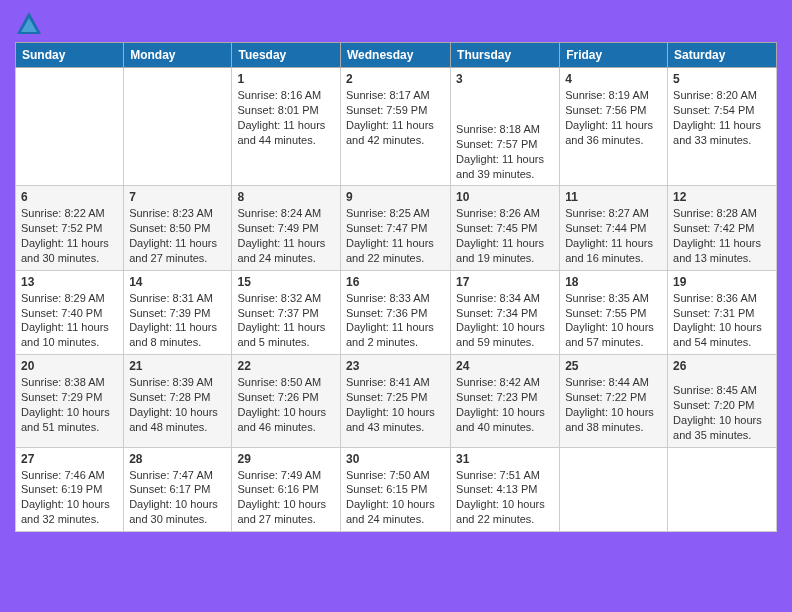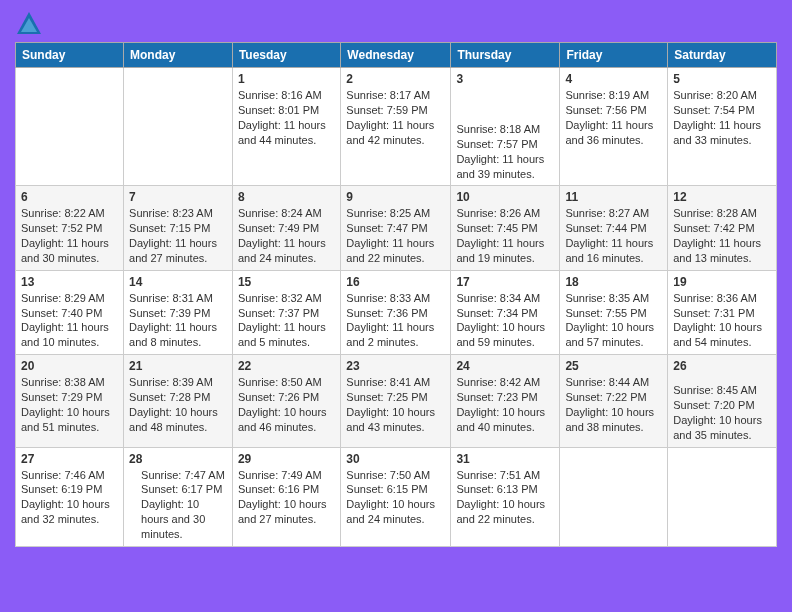--- a/index.html
+++ b/index.html
@@ -177,21 +177,21 @@
         <tr class="row-even">
           <td>
             <span class="day-number">6</span>
             <div class="day-info" style="white-space: pre-line;">Sunrise: 8:22 AM
 Sunset: 7:52 PM
 Daylight: 11 hours and 30 minutes.</div>
           </td>
           <td>
             <span class="day-number">7</span>
             <div class="day-info" style="white-space: pre-line;">Sunrise: 8:23 AM
-Sunset: 7:15 PM
+Sunset: 8:50 PM
 Daylight: 11 hours and 27 minutes.</div>
           </td>
           <td>
             <span class="day-number">8</span>
             <div class="day-info" style="white-space: pre-line;">Sunrise: 8:24 AM
 Sunset: 7:49 PM
 Daylight: 11 hours and 24 minutes.</div>
           </td>
           <td>
             <span class="day-number">9</span>
@@ -308,40 +308,40 @@
         </tr>
         <tr class="row-odd">
           <td>
             <span class="day-number">27</span>
             <div class="day-info" style="white-space: pre-line;">Sunrise: 7:46 AM
 Sunset: 6:19 PM
 Daylight: 10 hours and 32 minutes.</div>
           </td>
           <td>
             <span class="day-number">28</span>
-            <div class="day-info" style="white-space: pre-line; margin-left: 12px;">Sunrise: 7:47 AM
+            <div class="day-info" style="white-space: pre-line;">Sunrise: 7:47 AM
 Sunset: 6:17 PM
 Daylight: 10 hours and 30 minutes.</div>
           </td>
           <td>
             <span class="day-number">29</span>
             <div class="day-info" style="white-space: pre-line;">Sunrise: 7:49 AM
 Sunset: 6:16 PM
 Daylight: 10 hours and 27 minutes.</div>
           </td>
           <td>
             <span class="day-number">30</span>
             <div class="day-info" style="white-space: pre-line;">Sunrise: 7:50 AM
 Sunset: 6:15 PM
 Daylight: 10 hours and 24 minutes.</div>
           </td>
           <td>
             <span class="day-number">31</span>
             <div class="day-info" style="white-space: pre-line;">Sunrise: 7:51 AM
-Sunset: 6:13 PM
+Sunset: 4:13 PM
 Daylight: 10 hours and 22 minutes.</div>
           </td>
           <td class="empty-cell"></td>
           <td class="empty-cell"></td>
         </tr>
       </tbody>
   </table>
 </div>
 
 </body></html>

